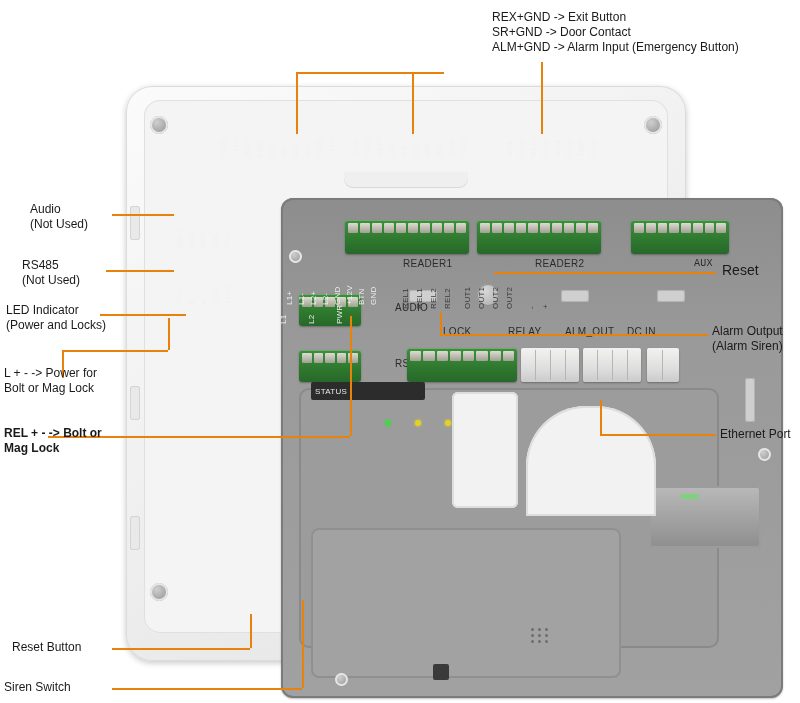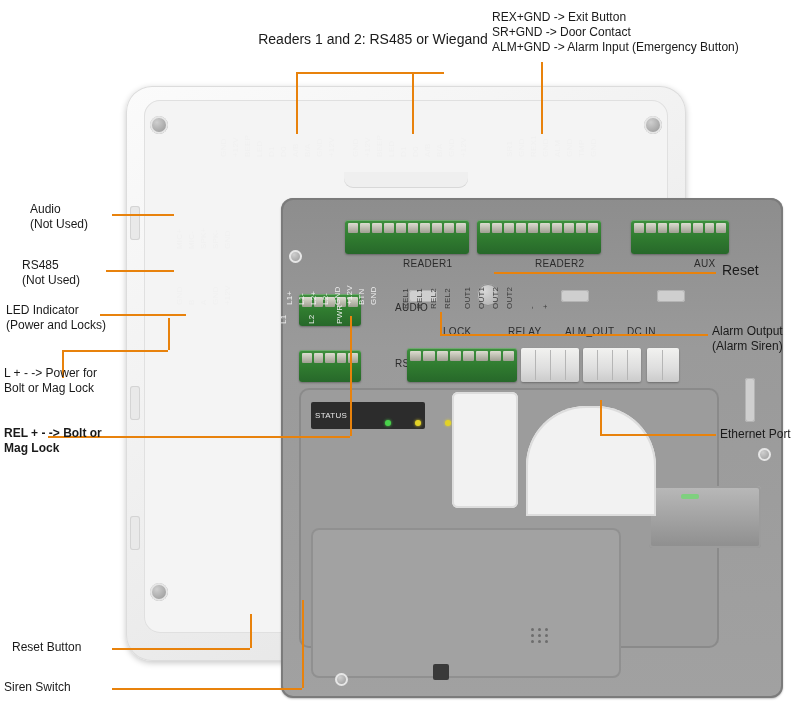--- a/index.html
+++ b/index.html
@@ -316,21 +316,21 @@
           <div class="pin"></div>
             <div class="pin"></div>
             <div class="pin"></div>
             <div class="pin"></div>
           <div class="pin"></div>
             <div class="pin"></div>
             <div class="pin"></div>
             <div class="pin"></div>
         </div>
       </div>
-      <div class="blocklabel" style="left:385px;top:60px;">AUX</div>
+      <div class="blocklabel" style="left:385px;top:60px;font-family:Liberation Mono, monospace;">AUX</div>
 
       <div class="term" style="left:18px;top:96px;width:62px;height:32px;">
         <div class="pinwrap">
           <div class="pin"></div>
             <div class="pin"></div>
             <div class="pin"></div>
             <div class="pin"></div>
             <div class="pin"></div>
         </div>
       </div>
@@ -373,21 +373,21 @@
         <div class="seg" style="left:29px;"></div>
         <div class="seg" style="left:44px;"></div>
       </div>
       <div class="blocklabel" style="left:256px;top:128px;">ALM_OUT</div>
 
       <div class="wterm" style="left:366px;top:150px;width:32px;height:34px;">
         <div class="seg" style="left:15px;"></div>
       </div>
       <div class="blocklabel" style="left:318px;top:128px;">DC IN</div>
 
-      <div class="statusbar" style="left:30px;top:204px;width:110px;height:27px;">
+      <div class="statusbar" style="left:30px;top:184px;width:110px;height:18px;">
         <span>STATUS</span>
       </div>
       <div class="led green" style="left:104px;top:222px;"></div>
       <div class="led yellow" style="left:134px;top:222px;"></div>
       <div class="led yellow" style="left:164px;top:222px;"></div>
 
       <div class="chip" style="left:128px;top:92px;width:28px;height:12px;"></div>
       <div class="circ" style="left:196px;top:86px;width:22px;height:22px;"></div>
       <div class="chip" style="left:280px;top:92px;width:28px;height:12px;"></div>
       <div class="chip" style="left:376px;top:92px;width:28px;height:12px;"></div>
@@ -511,21 +511,20 @@
 
   <div class="lead h" style="left:600px;top:434px;width:116px;"></div>
   <div class="lead v" style="left:600px;top:400px;height:34px;"></div>
 
   <div class="lead h" style="left:112px;top:648px;width:138px;"></div>
   <div class="lead v" style="left:250px;top:614px;height:34px;"></div>
 
   <div class="lead h" style="left:112px;top:688px;width:190px;"></div>
   <div class="lead v" style="left:302px;top:600px;height:88px;"></div>
 
-  <div class="anno center" style="left:208px;top:32px;width:330px;font-size:14px;">Readers 1 and 2: RS485 or Wiegand</div>
 
   <div class="anno right" style="left:492px;top:10px;width:300px;">REX+GND -&gt; Exit Button
 SR+GND -&gt; Door Contact
 ALM+GND -&gt; Alarm Input (Emergency Button)</div>
 
   <div class="anno left" style="left:30px;top:202px;width:100px;">Audio
 (Not Used)</div>
 
   <div class="anno left" style="left:22px;top:258px;width:100px;">RS485
 (Not Used)</div>

